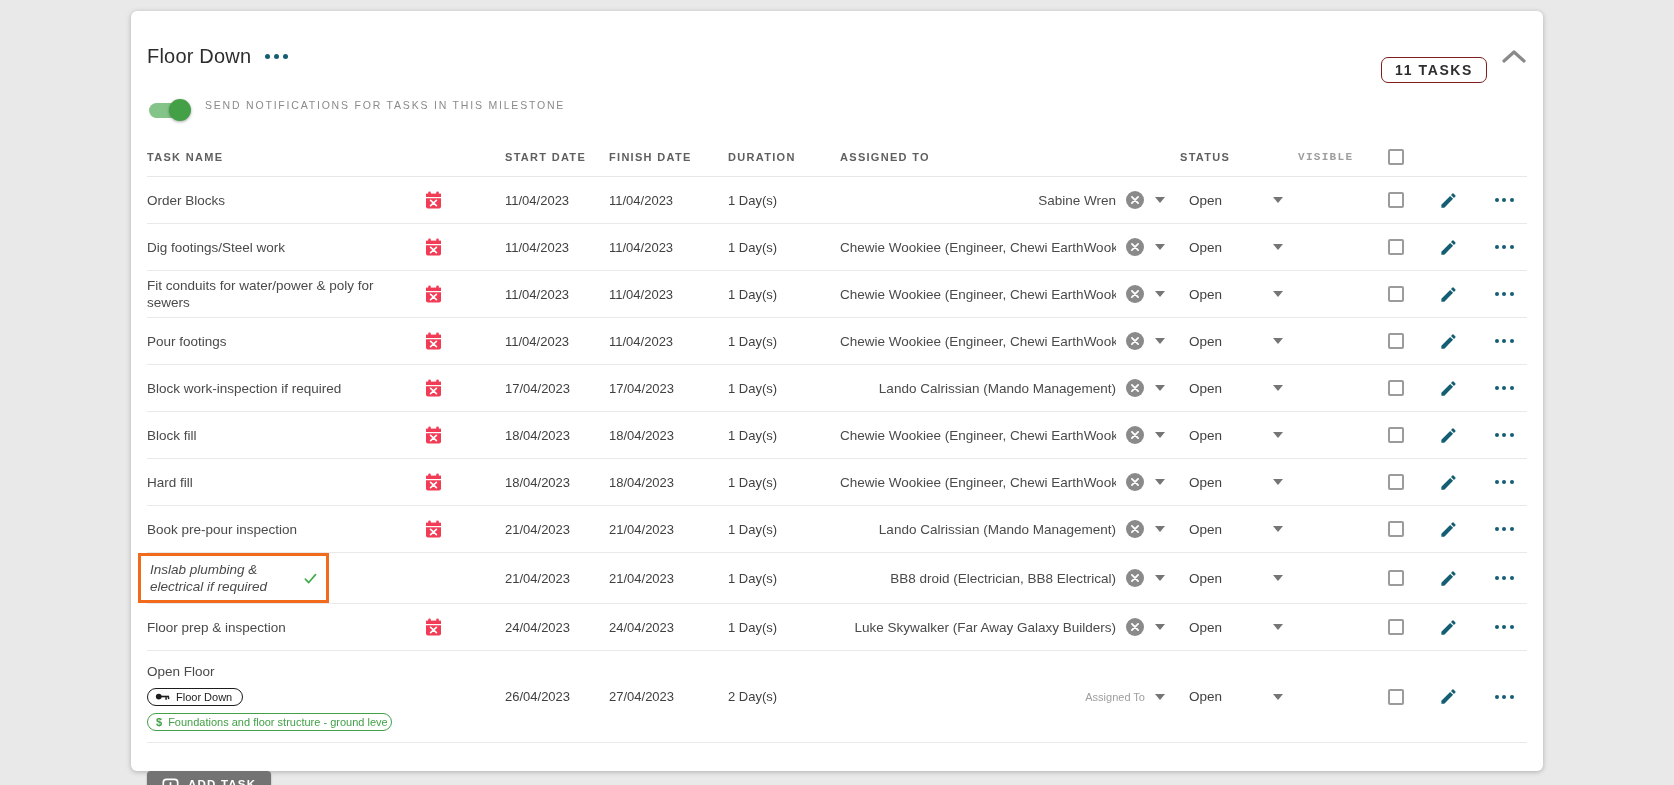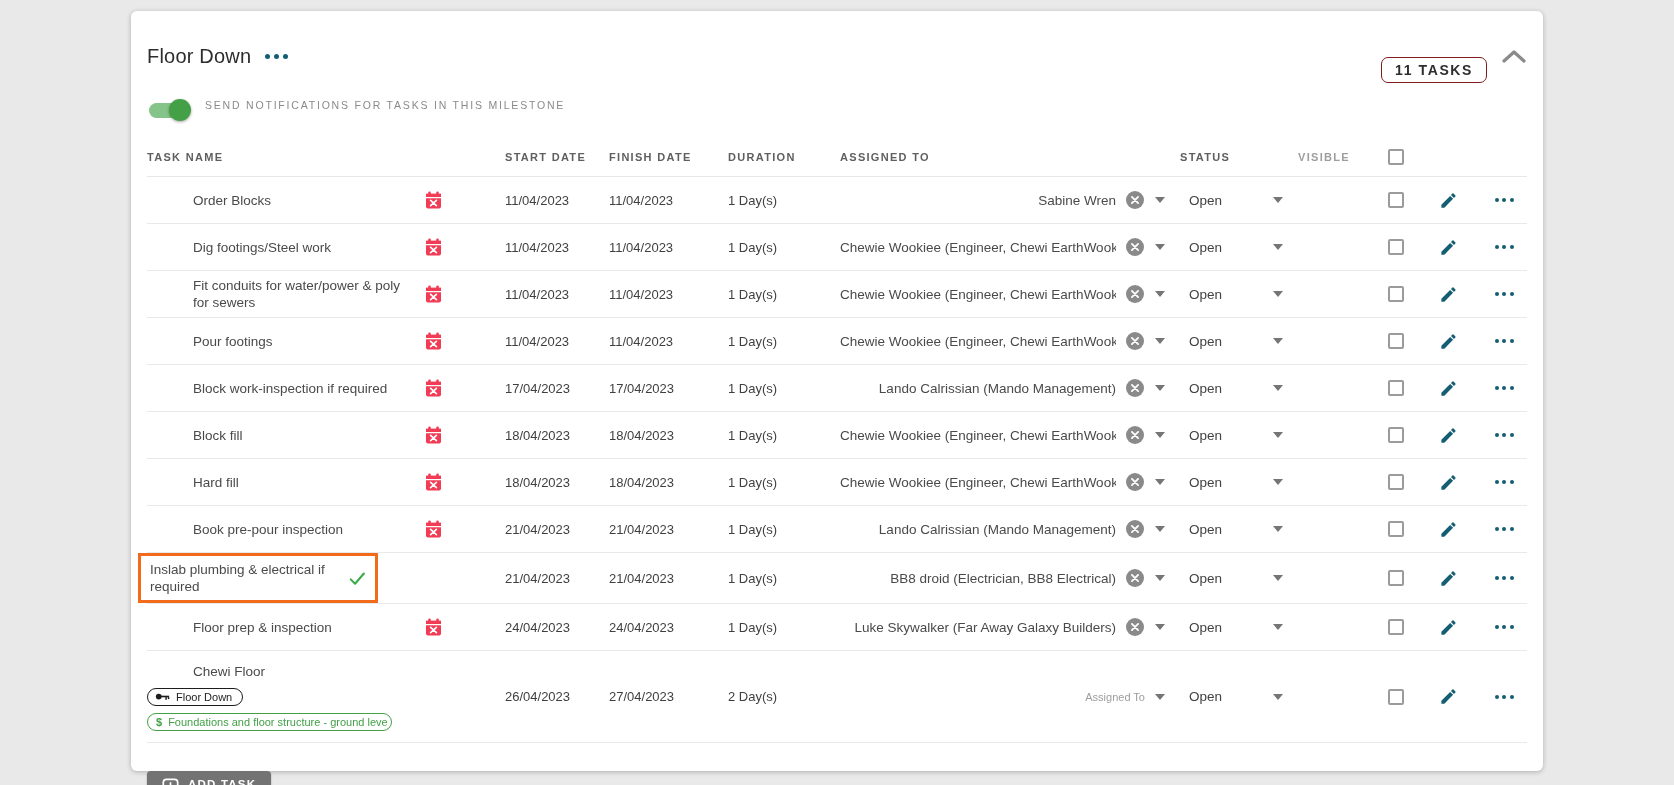--- a/index.html
+++ b/index.html
@@ -28,31 +28,31 @@
     border-radius:50%; background:#43a047; box-shadow:0 1px 3px rgba(0,0,0,.35); }
   .toggle-label { margin-left:14px; font-size:10.5px; letter-spacing:1.8px;
     color:#8a8a8a; font-weight:500; }
 
   
   .grid { display:grid;
     grid-template-columns:278px 80px 104px 119px 112px 340px 118px 78px 40px 64px 48px;
     align-items:center; }
   .thead { height:40px; margin-top:14px; border-bottom:1px solid #e7e7e7; }
   .th { font-size:11px; font-weight:bold; letter-spacing:1.3px; color:#5f5f5f; }
-  .th.dim { color:#9e9e9e; font-weight:600; }
+  .th.dim { color:#9e9e9e; font-weight:600;font-family:Liberation Mono, monospace; }
   .cb { width:16px; height:16px; border:2px solid #9b9b9b; border-radius:2px;
     background:#fff; cursor:pointer; justify-self:center; }
 
   .trow { min-height:47px; border-bottom:1px solid #e9e9e9; }
   .trow.tall { min-height:92px; }
   .task-name-box { display:flex; align-items:center; justify-content:space-between;
-    padding-right:10px;margin-left:46px; }
+    padding-right:10px; }
   .task-name { font-size:13.5px; color:#4a4a4a; line-height:17px; cursor:pointer; }
   .task-name-box.highlighted { border:3px solid #f26b1d; padding:5px 9px; margin-left:-9px;
-    width:240px; }
+    width:191px;font-style:italic; }
   .cell-date, .cell-dur { font-size:13px; color:#3f3f3f; }
   .cal-wrap { display:flex; align-items:center; }
   .assigned { display:flex; align-items:center; gap:9px; padding-right:14px;text-align:right; }
   .assigned-name { flex:1; font-size:13.5px; color:#4a4a4a; white-space:nowrap;
     overflow:hidden; }
   .assigned-ph { flex:1; font-size:11px; color:#9e9e9e; }
   .status { display:flex; align-items:center; justify-content:space-between;
     padding:0 14px 0 9px; cursor:pointer; }
   .status-label { font-size:13.5px; color:#424242; }
   .icon-btn { cursor:pointer; display:flex; align-items:center; justify-content:center; }
@@ -637,21 +637,21 @@
       <span class="more-dots">
             <i></i>
             <i></i>
             <i></i>
           </span>
     </span>
   </div>
       <div class="grid trow tall">
     <div class="name-cell">
       <div class="task-name-box">
-        <span class="task-name">Chewi Floor</span>
+        <span class="task-name">Open Floor</span>
 
       </div>
       <div class="name-stack" style="margin-top:8px;">
         <span class="tag-key">
           <svg width="15" height="11" viewBox="0 0 24 16" fill="#1c1c1c">
             <circle cx="6" cy="8" r="4.6"></circle>
                 <rect x="9" y="6.7" width="13.5" height="2.6"></rect>
             <rect x="16.5" y="9" width="2.4" height="4.2"></rect>
                 <rect x="20.5" y="9" width="2.4" height="3.2"></rect>
           </svg>

